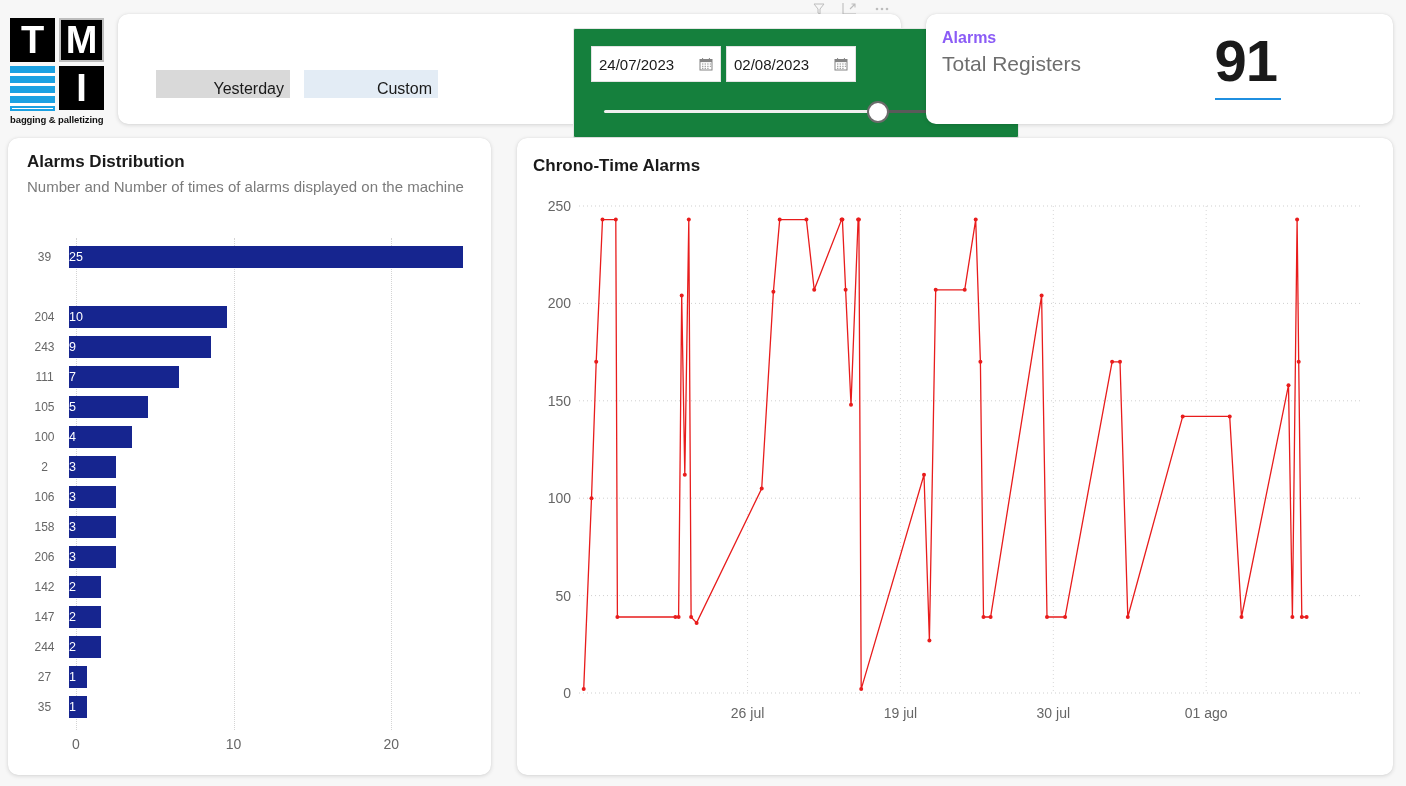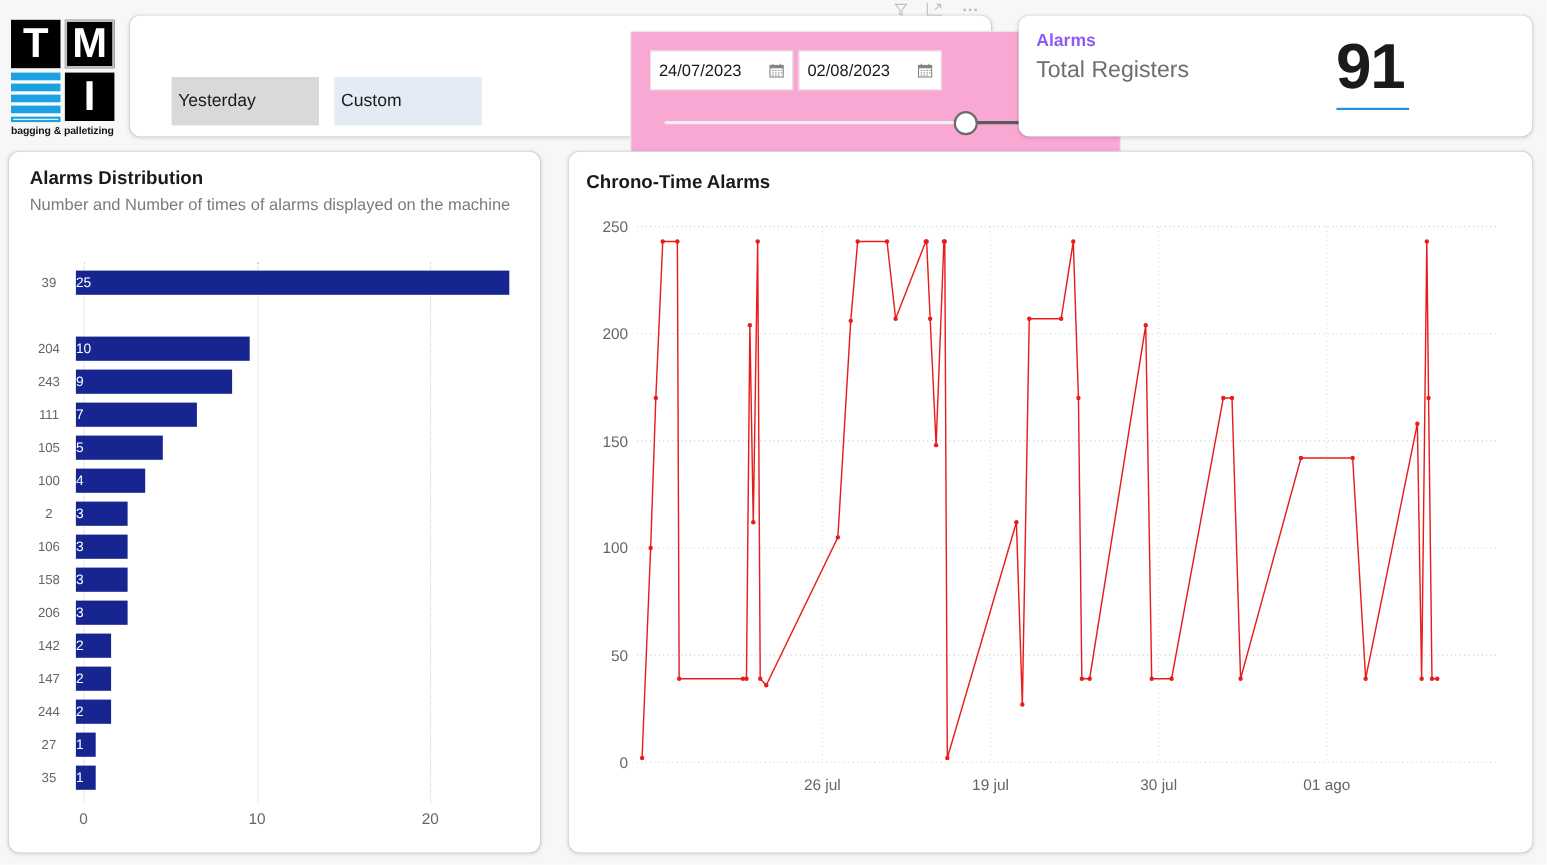--- a/index.html
+++ b/index.html
@@ -37,30 +37,30 @@
   .bars .hollow{background:#fff;border:2px solid #1ba1e2;height:5px;box-sizing:border-box;}
   .logo-cap{
     font-size:9.5px;font-weight:bold;color:#111;margin-top:3px;
     letter-spacing:-.1px;font-family:"Liberation Sans",sans-serif;
   }
 
   
   #filter-card{left:118px;top:14px;width:783px;height:110px;}
   .seg-wrap{position:absolute;left:38px;top:56px;display:flex;gap:14px;}
   .seg{
-    width:134px;height:44px;line-height:36px;text-align:left;
+    width:134px;height:28px;line-height:36px;text-align:right;
     font-size:16px;color:#1a1a1a;cursor:pointer;border:none;
     font-family:"Liberation Sans",sans-serif;
   }
   .seg.active{background:#d9d9d9;}
   .seg.alt{background:#e3ecf5;}
 
   #date-box{
     position:absolute;left:455px;top:14px;width:446px;height:110px;
-    background:#f9a8d4;border:1px solid #e6e6e6;box-sizing:border-box;
+    background:#15803d;border:1px solid #e6e6e6;box-sizing:border-box;
     border-radius:2px;
   }
   .date-field{
     position:absolute;top:17px;height:36px;width:130px;
     border:1px solid #e3e3e3;box-sizing:border-box;background:#fff;
     display:flex;align-items:center;padding:0 7px;
   }
   #date-from{left:17px;}
   #date-to{left:152px;}
   .date-val{font-size:15px;color:#1a1a1a;flex:1;}

